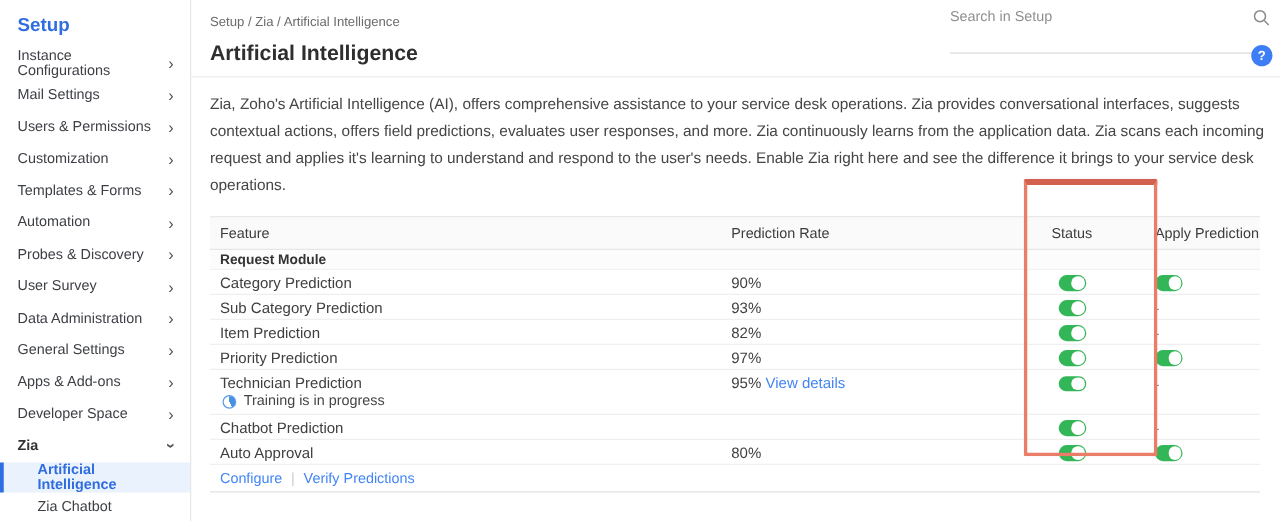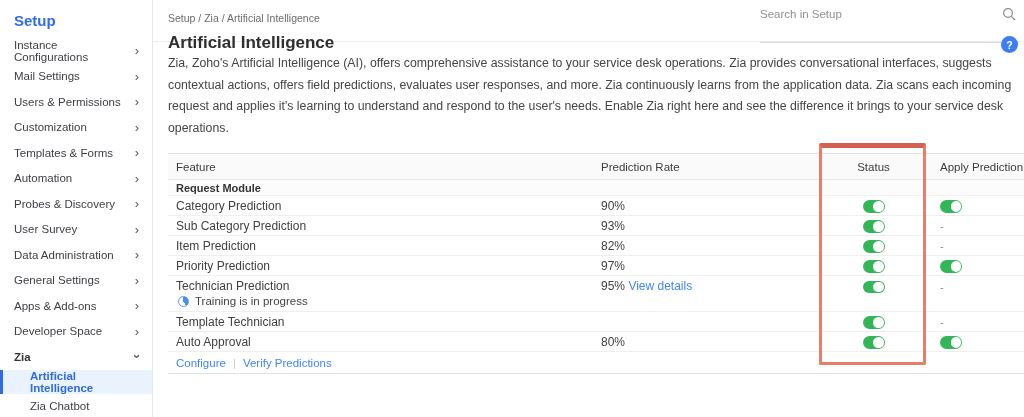--- a/index.html
+++ b/index.html
@@ -15,36 +15,36 @@
   .side-item .chev { color:#555; font-size:13px; line-height:1; }
   .chev-right::after { content:"›"; }
   .chev-down::after { content:"›"; display:inline-block; transform:rotate(90deg); }
   .side-item.zia { font-weight:700; color:#333; }
   .side-subitem { height:24px; display:flex; align-items:center; padding:0 10px 0 27px;
     font-size:11.5px; color:#3d3f45; cursor:pointer; border-left:3px solid transparent; }
   .side-subitem.active { background:#eaf2fd; border-left:3px solid #2f6de0; color:#2f6de0; font-weight:700; }
 
   
   .main { position:relative; flex:1; height:100%; }
-  .main-header { padding:12px 6px 0 15px; border-bottom:1px solid #ececec; height:42px; position:relative; }
+  .main-header { padding:12px 6px 0 15px; border-bottom:1px solid #ececec; height:62px; position:relative; }
   .breadcrumb { font-size:10.5px; color:#6b6b6b; cursor:pointer; }
   .page-title { margin-top:9px; font-size:17px; font-weight:600; color:#2e2e2e; }
   .searchbox { position:absolute; top:7px; right:8px; width:256px; border-bottom:1px solid #dcdcdc;
     display:flex; align-items:center; padding-bottom:21px; }
   .searchbox input { border:0; outline:none; flex:1; font-size:11.5px; color:#333;
     font-family:"Liberation Sans","DejaVu Sans",sans-serif; }
   .searchbox input::placeholder { color:#8f8f8f; }
   .help-btn { position:absolute; top:36px; right:6px; width:17px; height:17px; border-radius:50%;
     background:#3e7ef5; color:#fff; font-size:10.5px; font-weight:700; display:flex;
     align-items:center; justify-content:center; cursor:pointer; }
 
   .description { padding:11px 5px 0 15px; font-size:12.3px; line-height:21.5px; color:#454545; }
 
   
-  .table { margin:14px 0 0 15px; border-top:1px solid #e2e2e2; border-bottom:1px solid #e2e2e2; }
+  .table { margin:14px 16px 0 15px; border-top:1px solid #e2e2e2; border-bottom:1px solid #e2e2e2; }
   .trow { display:flex; align-items:center; border-bottom:1px solid #efefef; }
   .trow:last-child { border-bottom:none; }
   .thead { height:26px; background:#fafafa; border-bottom:1px solid #e6e6e6; font-size:11.5px; color:#3c3c3c; }
   .tsection { height:16px; background:#fcfcfc; font-size:11px; font-weight:700; color:#333; border-bottom:1px solid #f1f1f1; }
   .tdata { min-height:20px; font-size:12px; color:#3f3f3f; }
   .c-feature { flex:1; padding-left:8px; }
   .c-rate { width:219px; }
   .c-status { width:107px; text-align:center; }
   .c-apply { width:97px; padding-left:13px; }
   .thead .c-status { text-align:center; }
@@ -204,21 +204,21 @@
         </div>
         <div class="c-rate two-line">
           <span>95%</span>
           <a class="link">View details</a>
         </div>
         <div class="c-status two-line"><span class="slot" data-state="on"></span></div>
         <div class="c-apply two-line"><span class="slot" data-state="dash"></span></div>
       </div>
 
       <div class="trow tdata">
-        <div class="c-feature">Template Technician</div>
+        <div class="c-feature">Chatbot Prediction</div>
         <div class="c-status"><span class="slot" data-state="on"></span></div>
         <div class="c-apply"><span class="slot" data-state="dash"></span></div>
       </div>
 
       <div class="trow tdata">
         <div class="c-feature">Auto Approval</div>
         <div class="c-rate"><span>80%</span></div>
         <div class="c-status"><span class="slot" data-state="on"></span></div>
         <div class="c-apply"><span class="slot" data-state="on"></span></div>
       </div>

